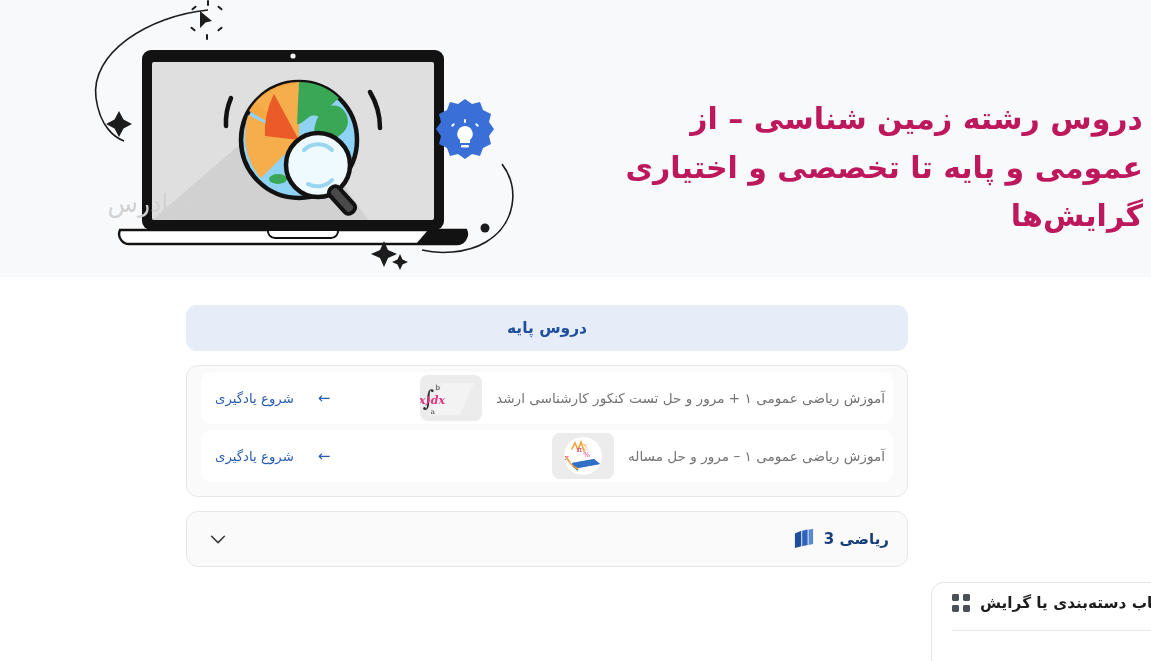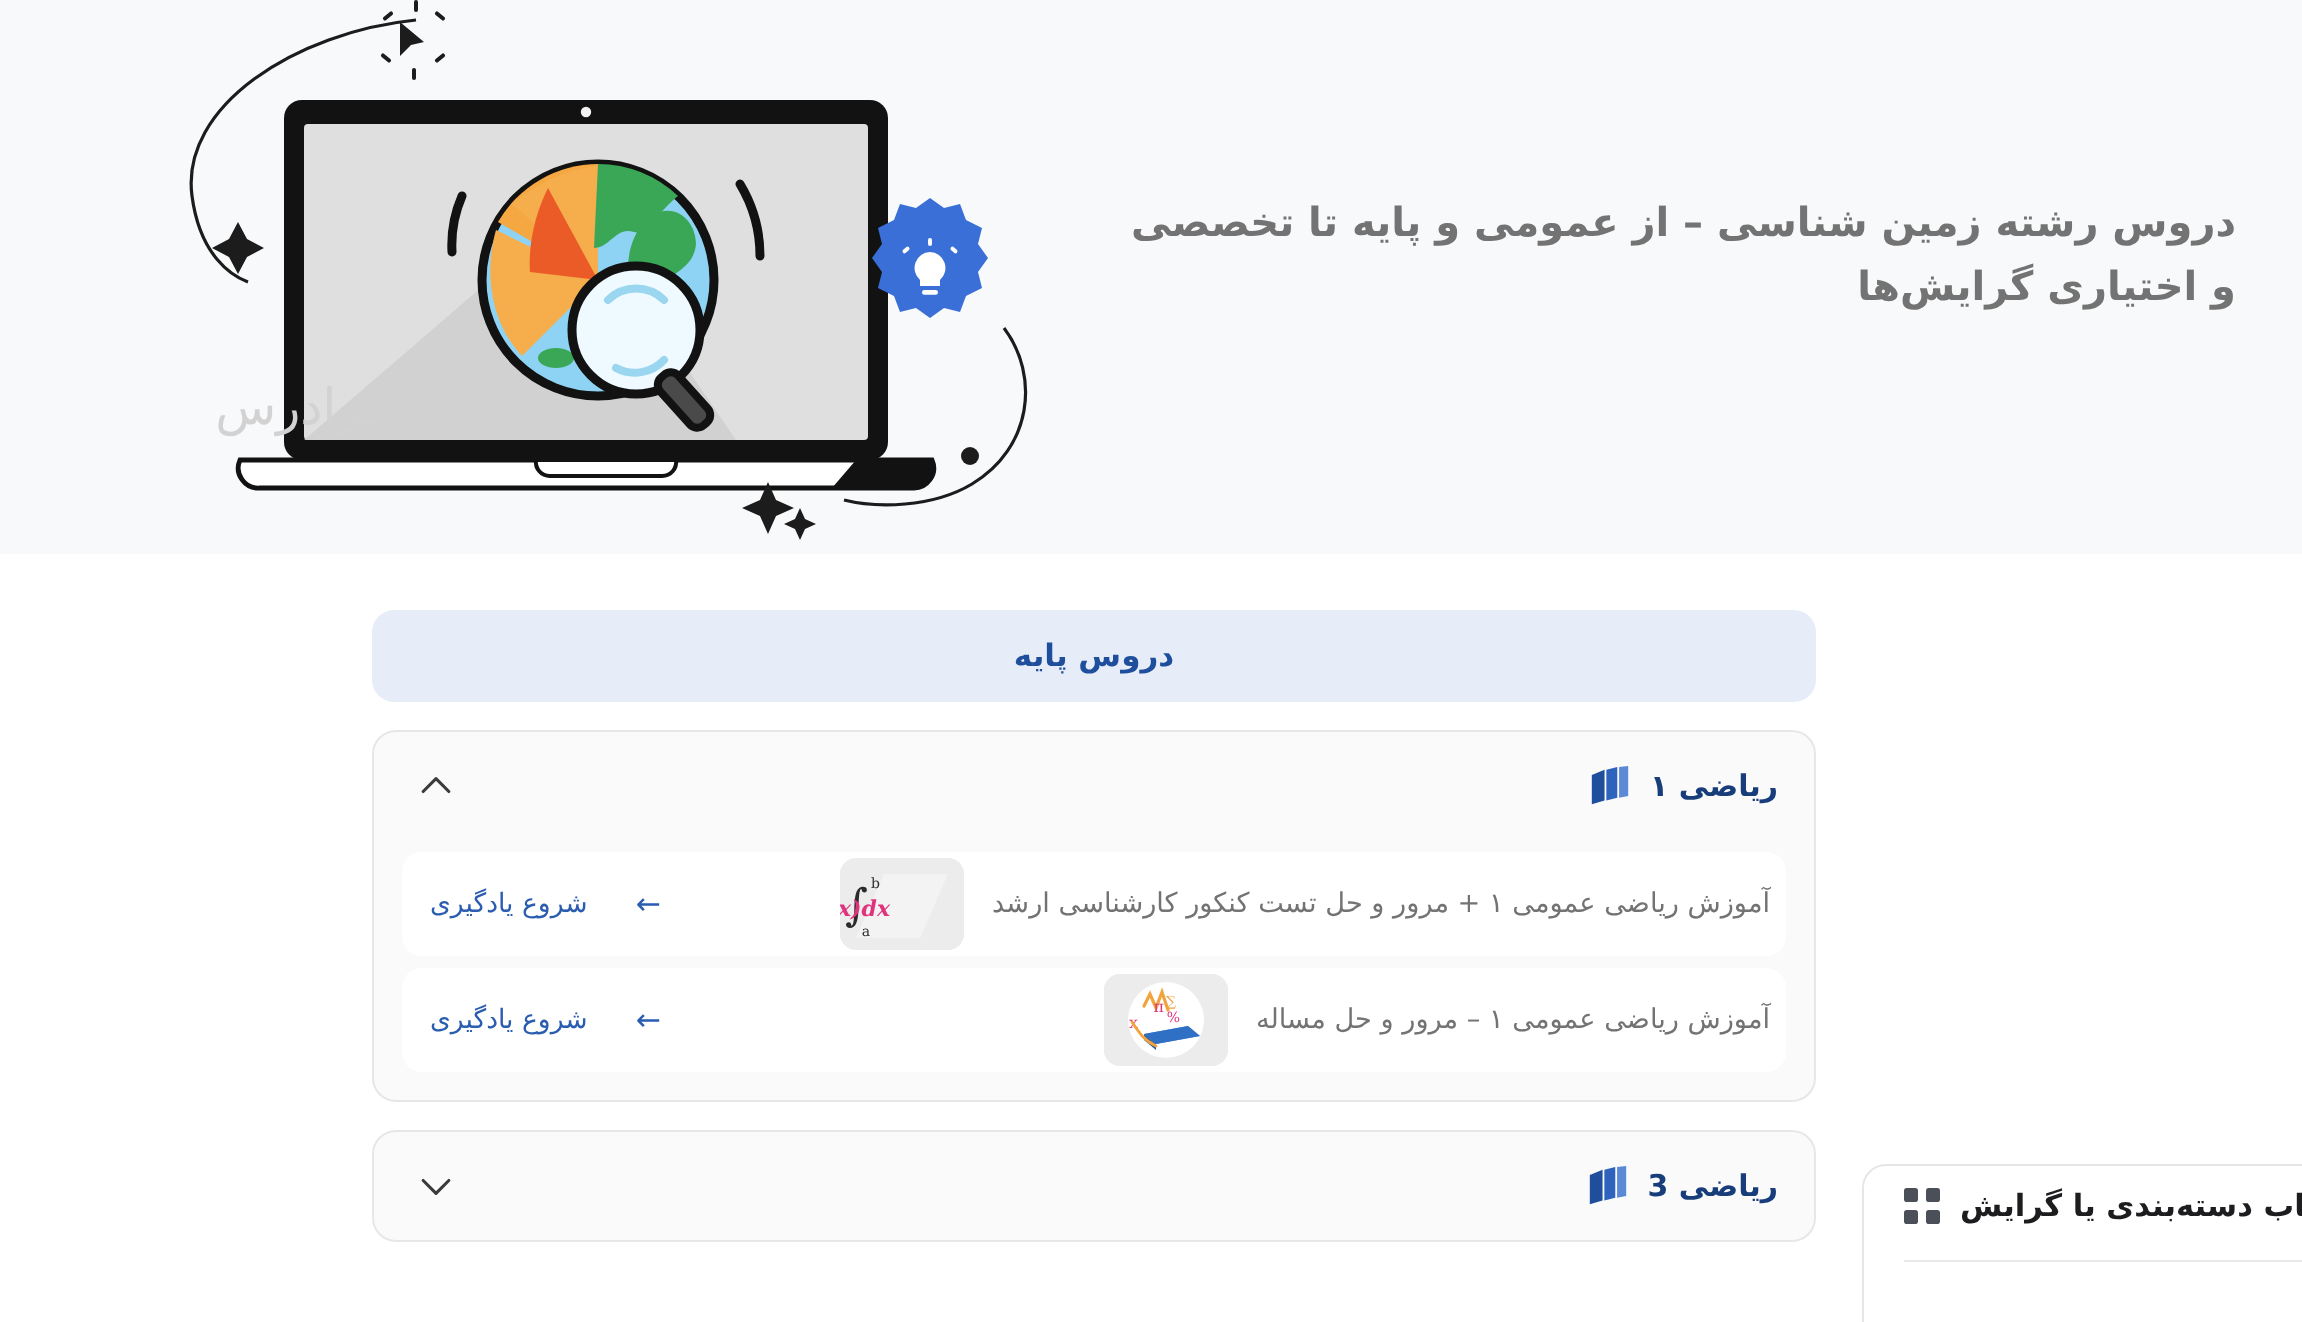--- a/index.html
+++ b/index.html
@@ -17,28 +17,28 @@
     background: #f8f9fa;
     overflow: hidden;
   }
   .hero-art {
     position: absolute;
     left: 78px; top: -2px;
     width: 450px; height: 280px;
   }
   .hero-text {
     position: absolute;
-    right: 33px; top: 95px;
+    right: 8px; top: 95px;
     width: 560px;
     text-align: right;
     direction: rtl;
-    font-size: 20px;
+    font-size: 30px;
     font-weight: 700;
     line-height: 1.62;
-    color: #737373;
+    color: #be185d;
     letter-spacing: -0.1px;
   }
 
   
   .body-wrap {
     position: relative;
     width: 979px;
     height: 384px;
     background: #ffffff;
   }
@@ -249,33 +249,20 @@
 
 <div class="body-wrap">
 
   <div class="main-col">
 
     <div class="section-banner">
       <span>دروس پایه</span>
     </div>
 
     <div class="accordion">
-      <div class="acc-head">
-        <div class="acc-title">
-          <svg class="books-icon" viewBox="0 0 24 22">
-            <path d="M2 5 L9 2 L9 19 L2 21 Z" fill="#1f4e9c"></path>
-            <path d="M10 2 L16 0.5 L16 17.5 L10 19 Z" fill="#2e63bd"></path>
-            <path d="M17 0.5 L22 0 L22 16.5 L17 17.5 Z" fill="#5b89d6"></path>
-          </svg>
-          <span>ریاضی ۱</span>
-        </div>
-        <svg class="chev" viewBox="0 0 24 24" fill="none" stroke="#3b3b3b" stroke-width="1.7" stroke-linecap="round" stroke-linejoin="round">
-          <polyline points="5,15 12,8 19,15"></polyline>
-        </svg>
-      </div>
 
       <div class="acc-body">
 
         <div class="course-row">
           <div class="course-right">
             <svg class="thumb" viewBox="0 0 62 46">
               <rect width="62" height="46" rx="8" fill="#ececec"></rect>
               <path d="M8 40 L22 8 L54 8 L40 40 Z" fill="#f3f3f3"></path>
               <text x="14" y="31" font-family="DejaVu Serif, serif" font-size="22" fill="#2b2b2b">∫</text>
               <text x="20" y="15" font-family="DejaVu Serif, serif" font-size="7" fill="#2b2b2b">b</text>

